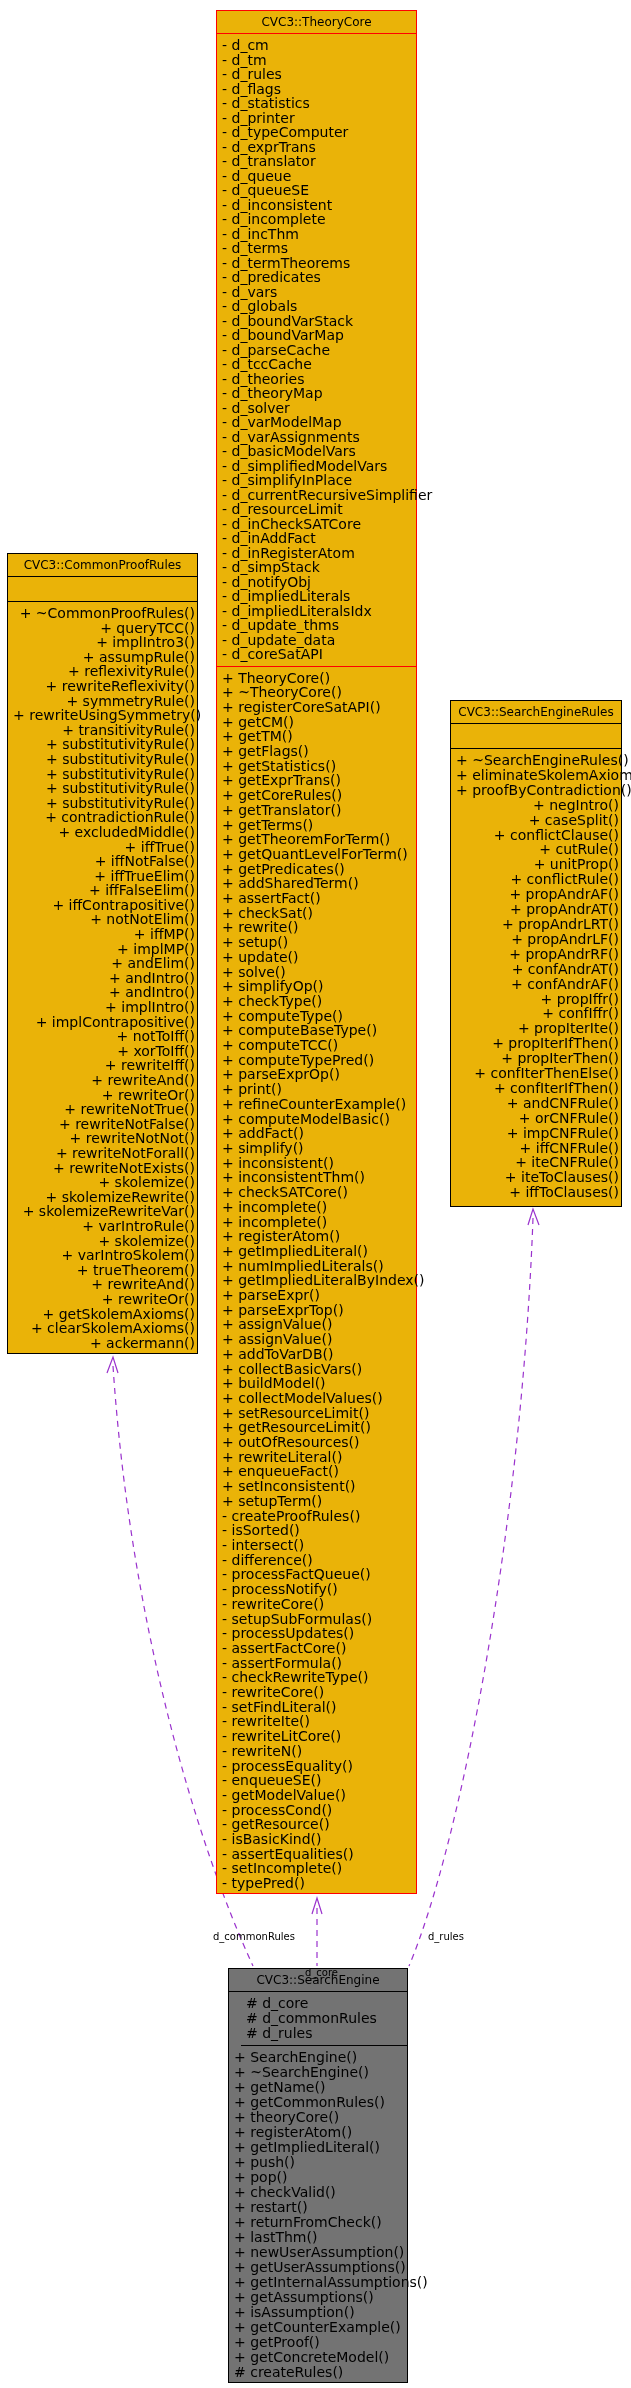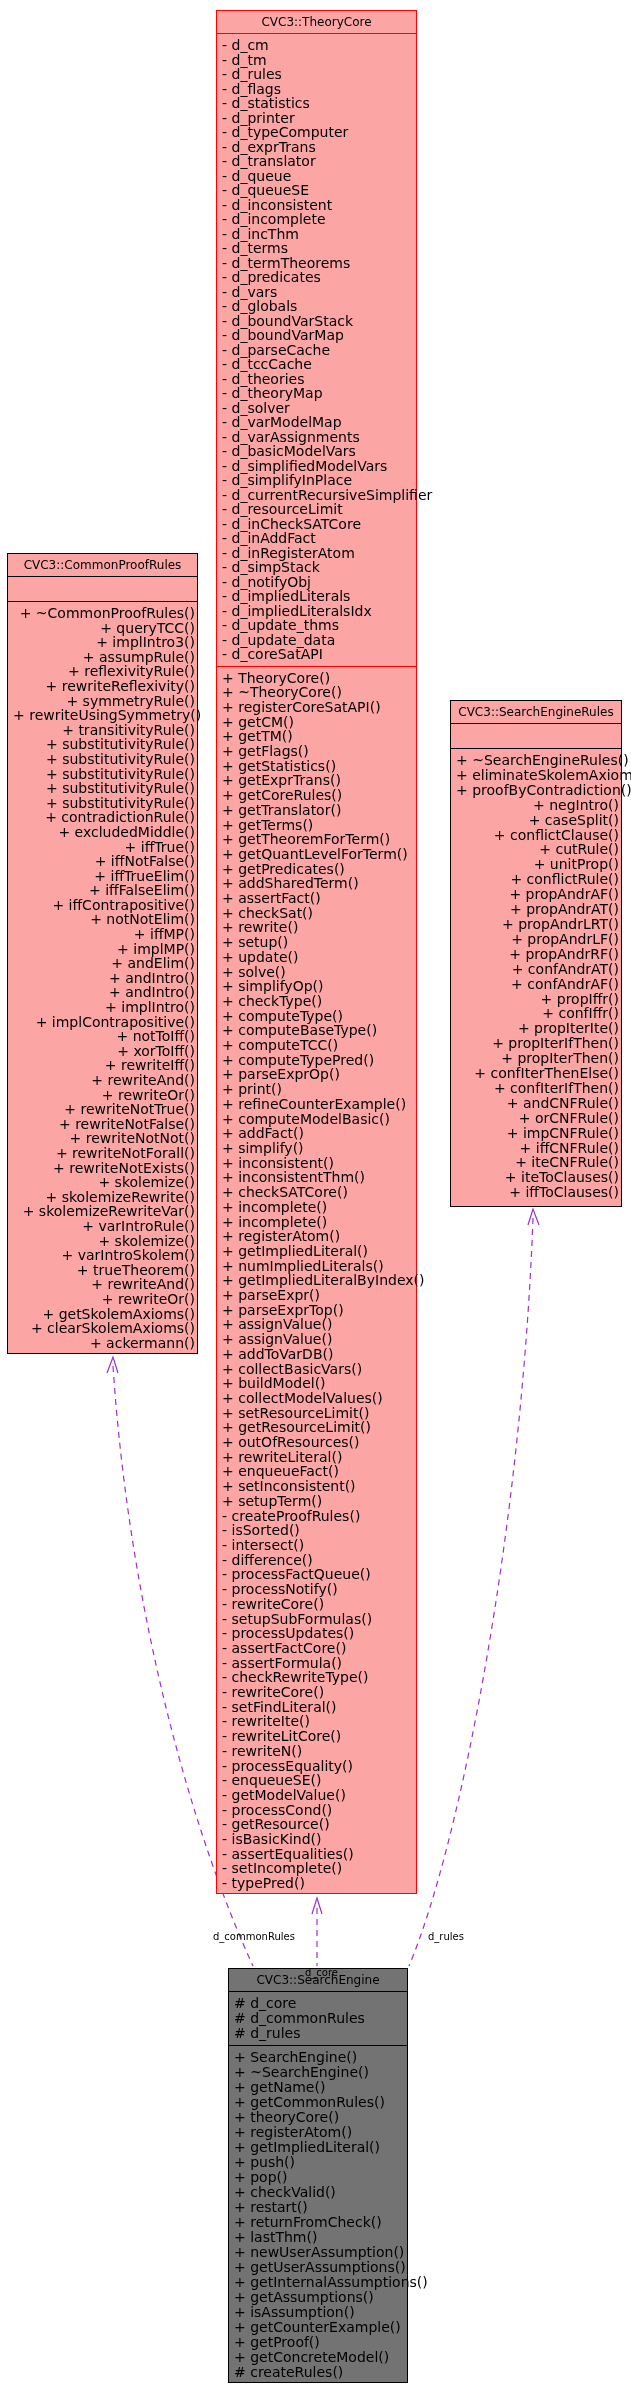--- a/index.html
+++ b/index.html
@@ -1,21 +1,21 @@
 <!DOCTYPE html>
 <html><head>
 <meta charset="utf-8">
 <style>
   html,body{margin:0;padding:0;}
   body{
     width:631px;height:2388px;position:relative;background:#ffffff;
     font-family:"DejaVu Sans","Liberation Sans",sans-serif;color:#000;
   }
   .uml{
-    position:absolute;background:#fca5a5;border:1px solid var(--bc,#000);
+    position:absolute;background:#eab308;border:1px solid var(--bc,#000);
     box-sizing:border-box;overflow:visible;
   }
   .uml .title{
     font-size:12px;text-align:center;padding:4px 2px 4px;white-space:nowrap;
     border-bottom:1px solid var(--bc,#000);
   }
   .sec{
     font-size:14px;padding:4px 2px 4px 5px;line-height:14.7px;
   }
   .sec:not(:last-child){border-bottom:1px solid var(--bc,#000);}
@@ -269,21 +269,21 @@
         <div class="member">+ impCNFRule()</div>
         <div class="member">+ iffCNFRule()</div>
         <div class="member">+ iteCNFRule()</div>
         <div class="member">+ iteToClauses()</div>
         <div class="member">+ iffToClauses()</div>
       </div>
   </div>
 
   <div class="uml gray" style="left:228px;top:1968px;width:180px;height:415px;">
     <div class="title">CVC3::SearchEngine</div>
-    <div class="sec" style="line-height:15px;">
+    <div class="sec" style="line-height:15px;margin-left:12px;">
         <div class="member"># d_core</div>
         <div class="member"># d_commonRules</div>
         <div class="member"># d_rules</div>
       </div>
     <div class="sec" style="line-height:15px;">
         <div class="member">+ SearchEngine()</div>
         <div class="member">+ ~SearchEngine()</div>
         <div class="member">+ getName()</div>
         <div class="member">+ getCommonRules()</div>
         <div class="member">+ theoryCore()</div>

